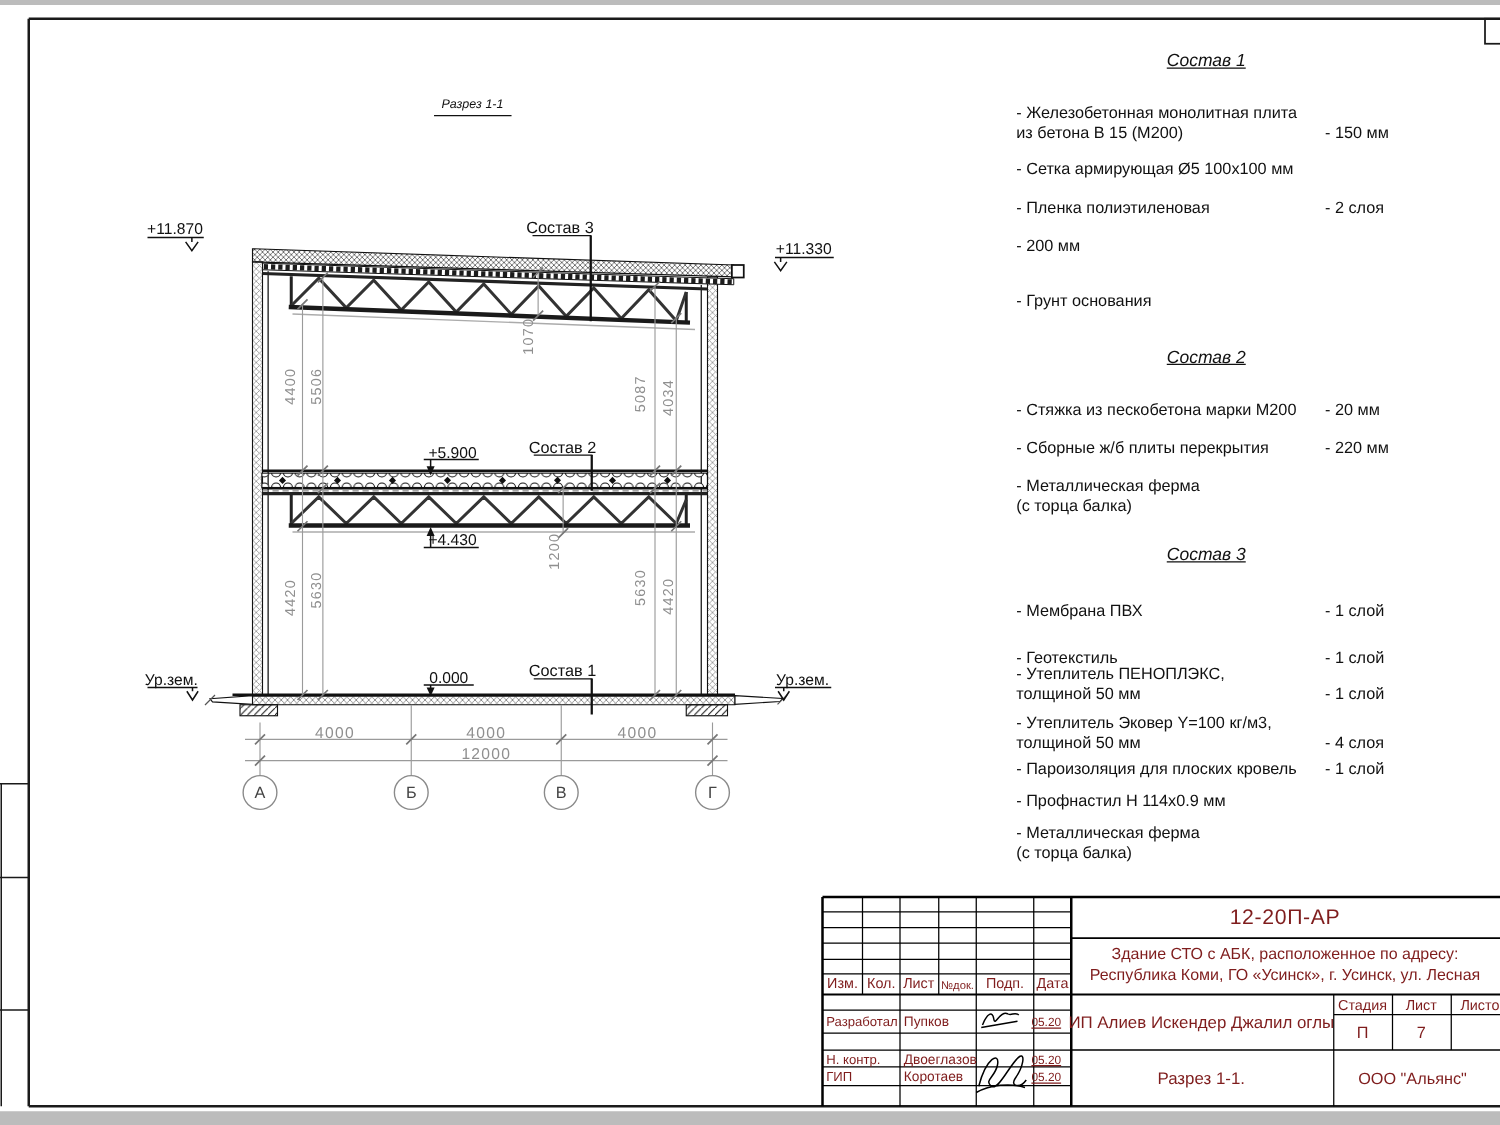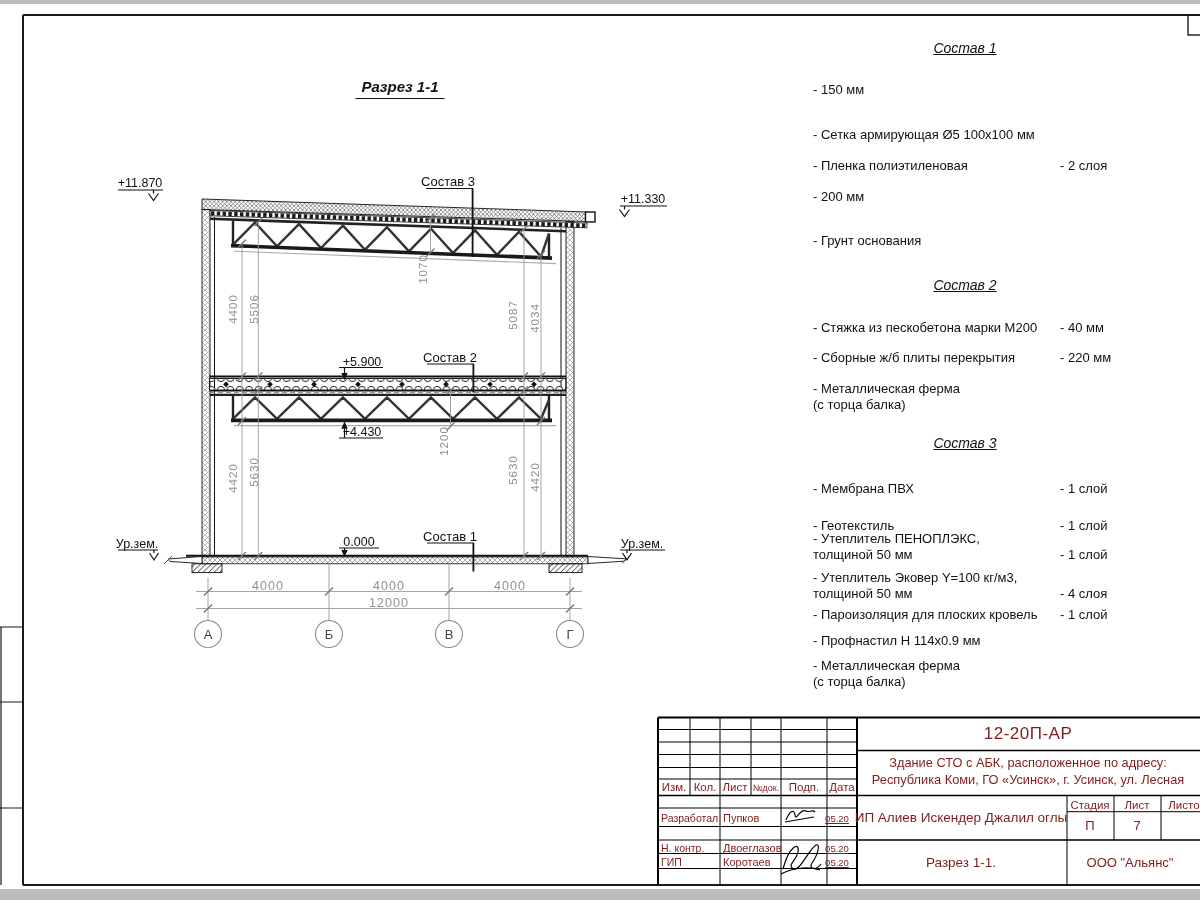--- a/index.html
+++ b/index.html
@@ -5,21 +5,21 @@
   html,body{margin:0;padding:0;}
   body{
     position:relative;width:1200px;height:900px;background:#ffffff;
     font-family:"Liberation Sans", sans-serif;color:#111;overflow:hidden;
   }
   .abs{position:absolute;white-space:nowrap;}
   .ctr{transform:translateX(-50%);}
   .bar{position:absolute;left:0;width:1200px;background:#bcbcbc;}
   svg{position:absolute;left:0;top:0;}
   
-  .sec-title{font-size:15px;font-weight:bold;font-style:italic;border-bottom:1.5px solid #111;padding:0 6px 3px 6px;margin-left:22px;}
+  .sec-title{font-size:10px;font-weight:normal;font-style:italic;border-bottom:1.5px solid #111;padding:0 6px 3px 6px;}
   .elev{font-size:12.5px;line-height:12px;color:#111;}
   .callout{font-size:13px;color:#111;}
   .dim{font-size:11.5px;color:#8f8f8f;letter-spacing:1px;}
   .dimh{font-size:12.5px;color:#8f8f8f;letter-spacing:1px;}
   .rot{transform:translate(-50%,-50%) rotate(-90deg);}
   .axl{font-size:13px;color:#444;transform:translate(-50%,-50%);}
   
   .list-hdr{font-size:14px;font-style:italic;text-decoration:underline;}
   .li{position:absolute;left:813px;width:300px;display:flex;align-items:flex-end;}
   .li .lb{width:247px;font-size:13px;line-height:15.5px;white-space:pre-line;}
@@ -208,20 +208,22 @@
 <div class="abs ctr dimh" style="left:510px;top:579px;">4000</div>
 <div class="abs ctr dimh" style="left:389px;top:596px;">12000</div>
 
 <div class="abs axl" style="left:208px;top:634px;">А</div>
 <div class="abs axl" style="left:329px;top:634px;">Б</div>
 <div class="abs axl" style="left:449px;top:634px;">В</div>
 <div class="abs axl" style="left:570px;top:634px;">Г</div>
 
 <div class="abs ctr list-hdr" style="left:965px;top:40px;">Состав 1</div>
 <div class="li" style="top:82px;">
+    <span class="lb">- Железобетонная  монолитная плита
+  из бетона В 15 (М200)</span>
     <span class="vl">- 150 мм</span>
   </div>
 <div class="li" style="top:127px;">
     <span class="lb">- Сетка армирующая Ø5 100х100 мм</span>
     <span class="vl"></span>
   </div>
 <div class="li" style="top:158px;">
     <span class="lb">- Пленка полиэтиленовая</span>
     <span class="vl">-  2 слоя</span>
   </div>
@@ -229,21 +231,21 @@
     <span class="vl">- 200 мм</span>
   </div>
 <div class="li" style="top:233px;">
     <span class="lb">- Грунт основания</span>
     <span class="vl"></span>
   </div>
 
 <div class="abs ctr list-hdr" style="left:965px;top:277px;">Состав 2</div>
 <div class="li" style="top:320px;">
     <span class="lb">- Стяжка из пескобетона марки М200</span>
-    <span class="vl">- 40 мм</span>
+    <span class="vl">- 20 мм</span>
   </div>
 <div class="li" style="top:350px;">
     <span class="lb">- Сборные ж/б плиты перекрытия</span>
     <span class="vl">- 220 мм</span>
   </div>
 <div class="li" style="top:381px;">
     <span class="lb">- Металлическая ферма
   (с торца балка)</span>
     <span class="vl"></span>
   </div>

